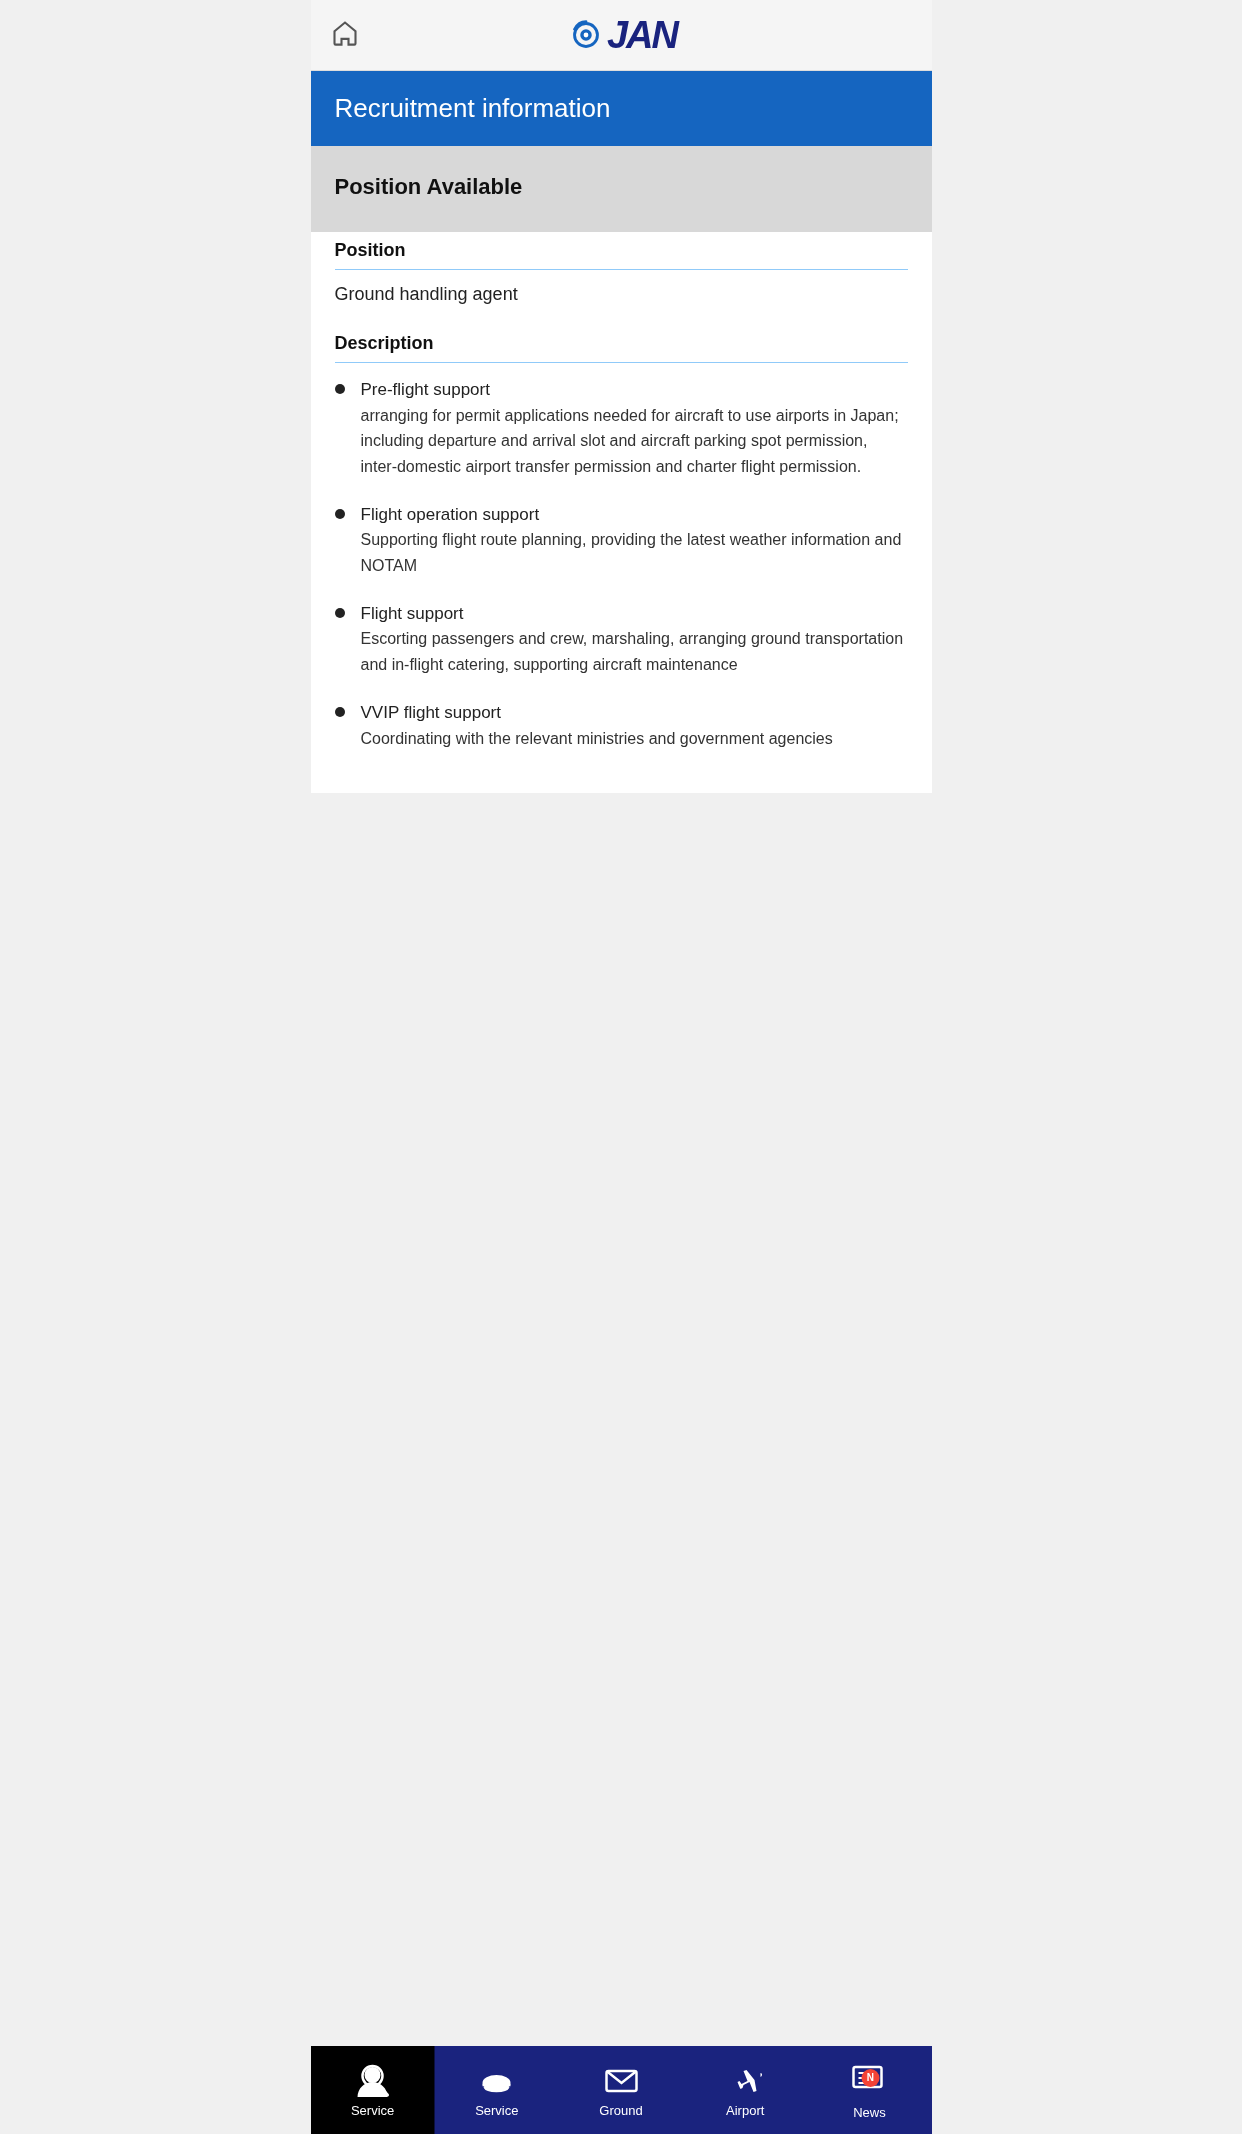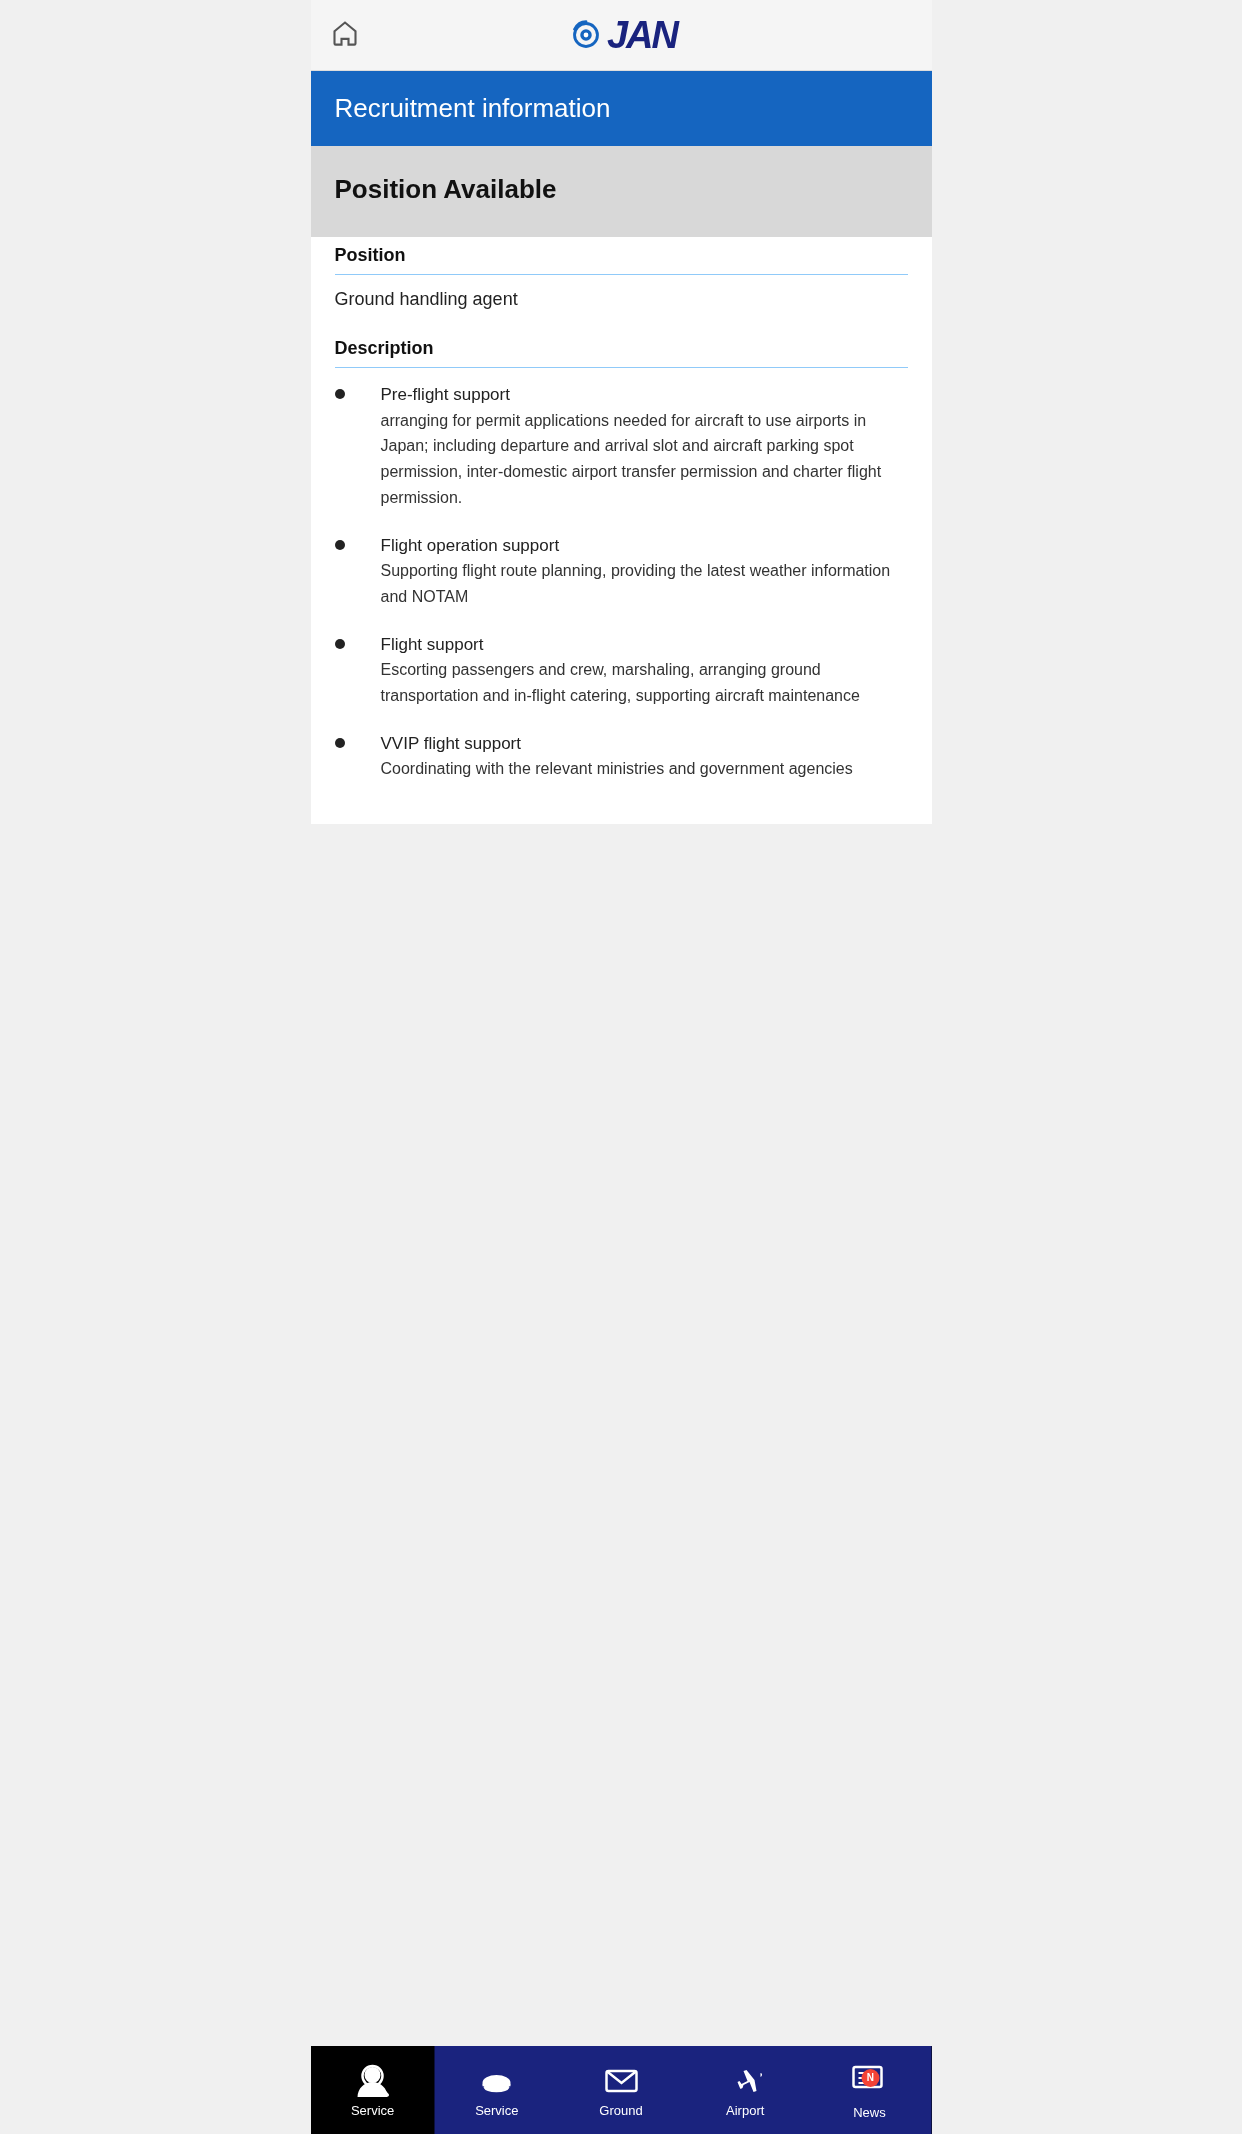--- a/index.html
+++ b/index.html
@@ -66,21 +66,21 @@
       font-weight: 400;
     }
 
     
     .position-header {
       background: #d8d8d8;
       padding: 28px 24px 32px;
     }
 
     .position-available-title {
-      font-size: 26px;
+      font-size: 22px;
       font-weight: 900;
       color: #111;
     }
 
     
     .content {
       background: white;
       padding: 8px 24px 20px;
     }
 
@@ -127,21 +127,20 @@
       height: 10px;
       border-radius: 50%;
       background: #222;
       margin-top: 7px;
       margin-right: 16px;
       flex-shrink: 0;
     }
 
     .bullet-content {
       flex: 1;
-      margin-left: 20px;
     }
 
     .bullet-title {
       font-weight: 400;
       color: #222;
     }
 
     .bullet-desc {
       font-size: 16px;
       color: #333;

